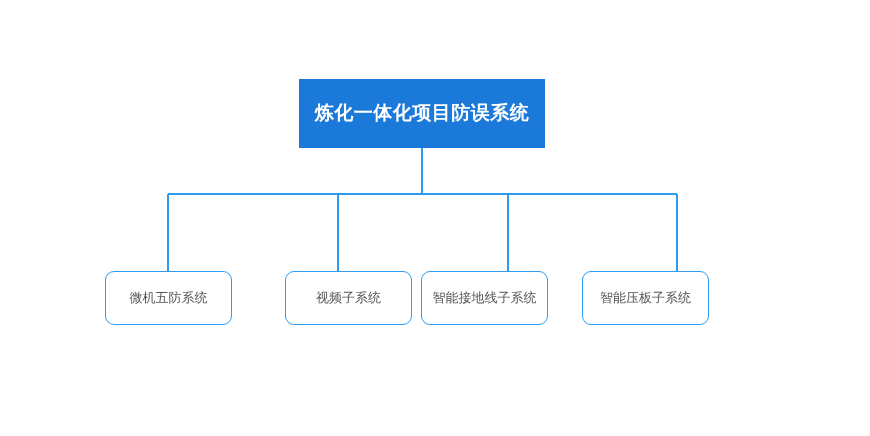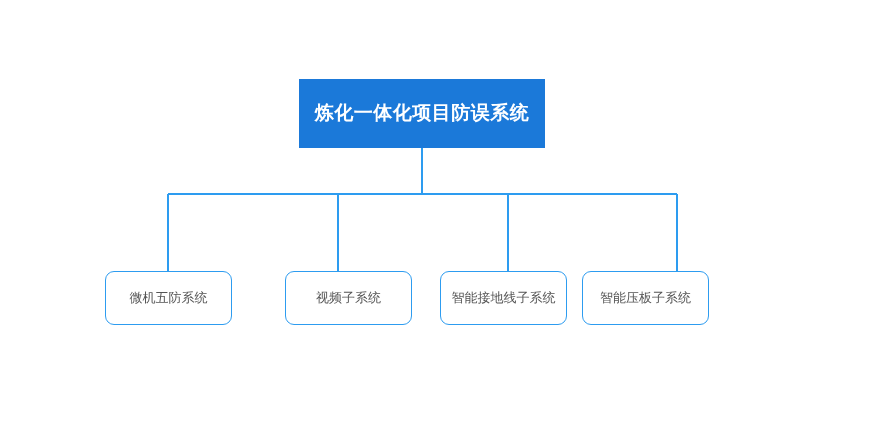--- a/index.html
+++ b/index.html
@@ -66,21 +66,21 @@
   .child-label {
     color: #555555;
     font-size: 13px;
     font-weight: normal;
     line-height: 1.25;
     white-space: nowrap;
     user-select: none;
   }
   .child-0 { left: 105px; }
   .child-1 { left: 275px; margin-left: 10px; }
-  .child-2 { left: 440px; }
+  .child-2 { left: 421px; }
   .child-3 { left: 582px; }
 </style>
 </head>
 <body>
 
 <div id="canvas">
 
   <svg id="connectors" viewBox="0 0 870 436" width="870" height="436" xmlns="http://www.w3.org/2000/svg">
 
     <line x1="422" y1="148" x2="422" y2="194" stroke="#2d9cf0" stroke-width="2.2" shape-rendering="crispEdges"></line>

